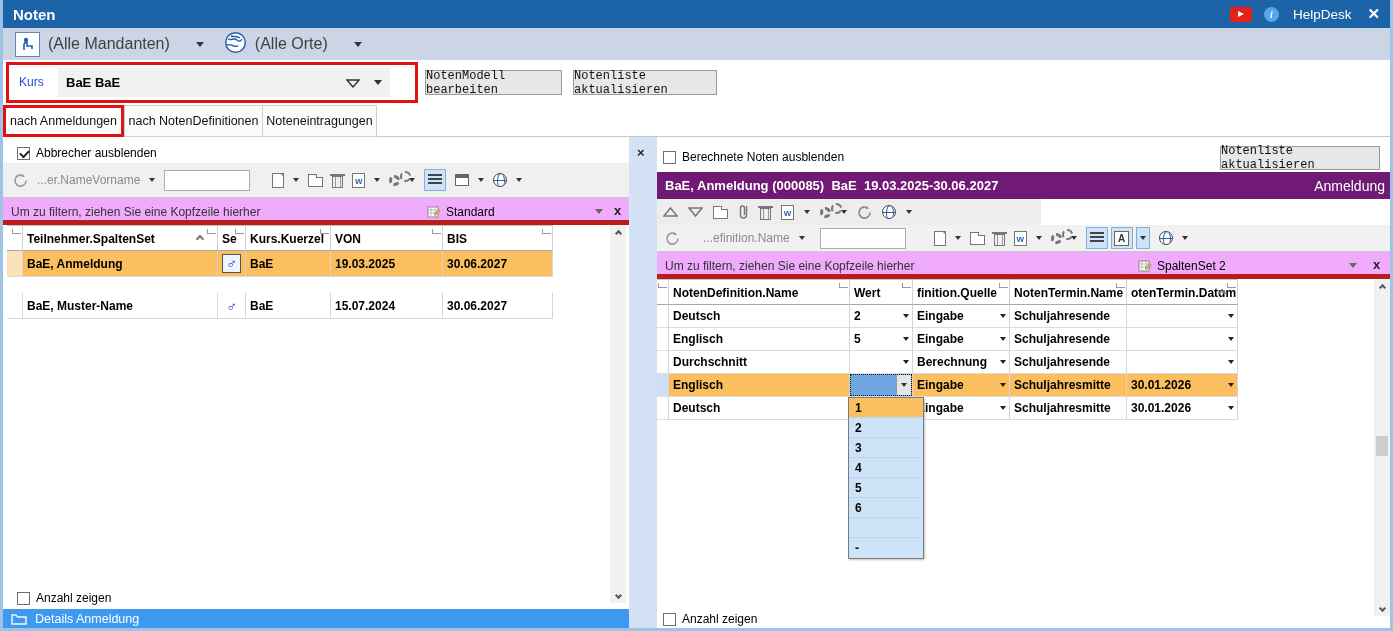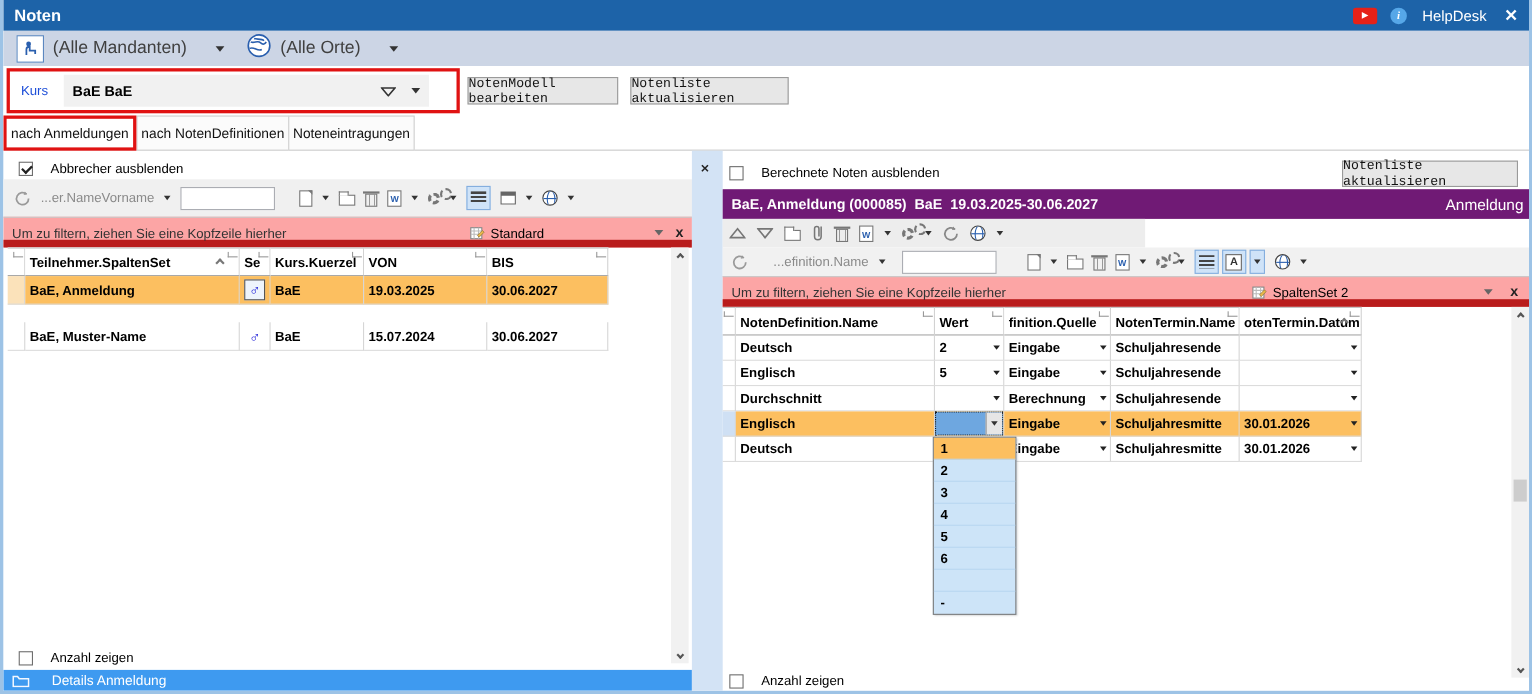--- a/index.html
+++ b/index.html
@@ -42,21 +42,21 @@
   
   .tabrow { left:0; top:105px; width:100%; height:32px; background:#fff; border-bottom:1px solid #c9c9c9; }
   .tab { position:absolute; top:0; height:32px; background:#fbfbfb; border:1px solid #cfcfcf;
          display:flex; align-items:center; justify-content:center; font-size:12.5px; color:#111; }
   .tab.active { background:#fff; border:3px solid #e01212; }
 
   
   .cb { width:13px; height:13px; border:1px solid #6e6e6e; background:#fff; position:relative; display:inline-block; flex:0 0 auto; }
   .cb.on::after { content:""; position:absolute; left:2px; top:2px; width:7px; height:4px;
                   border-left:2px solid #222; border-bottom:2px solid #222; transform:rotate(-45deg); }
-  .cbrow { display:flex; align-items:center; gap:16px; font-size:12px; color:#000; }
+  .cbrow { display:flex; align-items:center; gap:6px; font-size:12px; color:#000; }
   .toolbar { display:flex; align-items:center; gap:9px; }
   .colpick { font-size:12px; color:#8a8a8a; }
   .tbinput { background:#fff; border:1px solid #abadb3; height:21px; width:86px; }
   .toggled { display:flex; align-items:center; justify-content:center; width:22px; height:22px;
              background:#cfe3f8; border:1px solid #84aede; }
   .chev { display:inline-block; width:6px; height:6px; border-left:2px solid #777; border-top:2px solid #777; }
   .chev.up { transform:rotate(45deg); }
   .chev.dn { transform:rotate(225deg); }
 
   
@@ -72,21 +72,21 @@
   .i-gear { width:11px; height:11px; border:3px dashed #777; border-radius:50%; position:relative; }
   .i-gear::after { content:""; position:absolute; left:8px; top:-7px; width:7px; height:7px; border:2px dashed #777; border-radius:50%; }
   .i-list { width:14px; height:12px; background:repeating-linear-gradient(#444 0 2px, transparent 2px 4px); }
   .i-win { width:14px; height:12px; border:1px solid #666; border-top:4px solid #666; background:#fff; }
   .i-A { width:15px; height:15px; border:1px solid #666; background:#fff; font:bold 10px/13px "Liberation Sans",sans-serif; text-align:center; color:#333; }
   .i-globe { width:14px; height:14px; border-radius:50%; border:1px solid #444; background:#fff; position:relative; overflow:hidden; }
   .i-globe::before { content:""; position:absolute; left:3px; top:-1px; width:6px; height:14px; border:1px solid #2a5fae; border-radius:50%; }
   .i-globe::after { content:""; position:absolute; left:-1px; top:6px; width:16px; height:1px; background:#2a5fae; }
 
   
-  .filterrow { background:#fca5a5; border-top:1px solid #c9c9c9; border-bottom:7px solid #b91c1c; position:absolute; height:28px; }
+  .filterrow { background:#f0abfc; border-top:1px solid #c9c9c9; border-bottom:5px solid #b91c1c; position:absolute; height:28px; }
   .filterhint { position:absolute; left:8px; top:7px; font-size:12px; color:#333; }
   .layoutname { font-size:12px; color:#000; }
   .fx { font-size:13px; font-weight:bold; color:#222; }
 
   .gridhead { position:absolute; display:flex; }
   .gh { position:relative; height:26px; line-height:26px; background:#fff; border-right:1px solid #d2d2d2;
         border-top:1px solid #c4c4c4; border-bottom:1px solid #a8a8a8; font-size:12px; font-weight:bold; color:#000;
         padding:0 4px; white-space:nowrap; overflow:hidden; }
   .gh::after { content:""; position:absolute; right:1px; top:3px; width:8px; height:4px; border-bottom:1px solid #999; border-left:1px solid #999; }
   .grow { position:absolute; display:flex; }
@@ -104,21 +104,21 @@
   .scrollv .sa .chev { width:5px; height:5px; border-color:#555; }
   .thumb { position:absolute; left:2px; width:12px; background:#cdcdcd; }
 
   .splitter { left:626px; top:137px; width:28px; height:494px; background:#d3e3f5; }
   .splitx { position:absolute; left:8px; top:8px; font-size:13px; font-weight:bold; color:#222; }
 
   .recordbar { background:#701a75; color:#fff; display:flex; align-items:center; padding:0 8px; }
   .recordbar .lt { font-size:13px; font-weight:bold; white-space:pre; }
   .recordbar .rt { margin-left:auto; font-size:14px; font-weight:normal; }
 
-  .detailsbar { background:#3e9af0; color:#fff; display:flex; align-items:center; gap:20px; padding:0 8px; font-size:12.5px; }
+  .detailsbar { background:#3e9af0; color:#fff; display:flex; align-items:center; gap:8px; padding:0 8px; font-size:12.5px; }
 
   
   .editcell { position:absolute; inset:0; background:#6ea7e0; border:1px dotted #1a1a1a; display:flex; }
   .editcell .btnpart { margin-left:auto; width:15px; background:#e6e6e6; border-left:1px solid #999;
                        display:flex; align-items:center; justify-content:center; }
   .ddlist { position:absolute; left:845px; top:397px; width:76px; background:#cde4f8; border:1px solid #7c7c7c; z-index:6;
             box-shadow:1px 1px 2px rgba(0,0,0,.25); }
   .ddi { height:20px; line-height:20px; padding-left:6px; font-size:12px; font-weight:bold; color:#000;
          border-bottom:1px solid #b9d6f0; }
   .ddi.hl { background:#fcbf60; }

